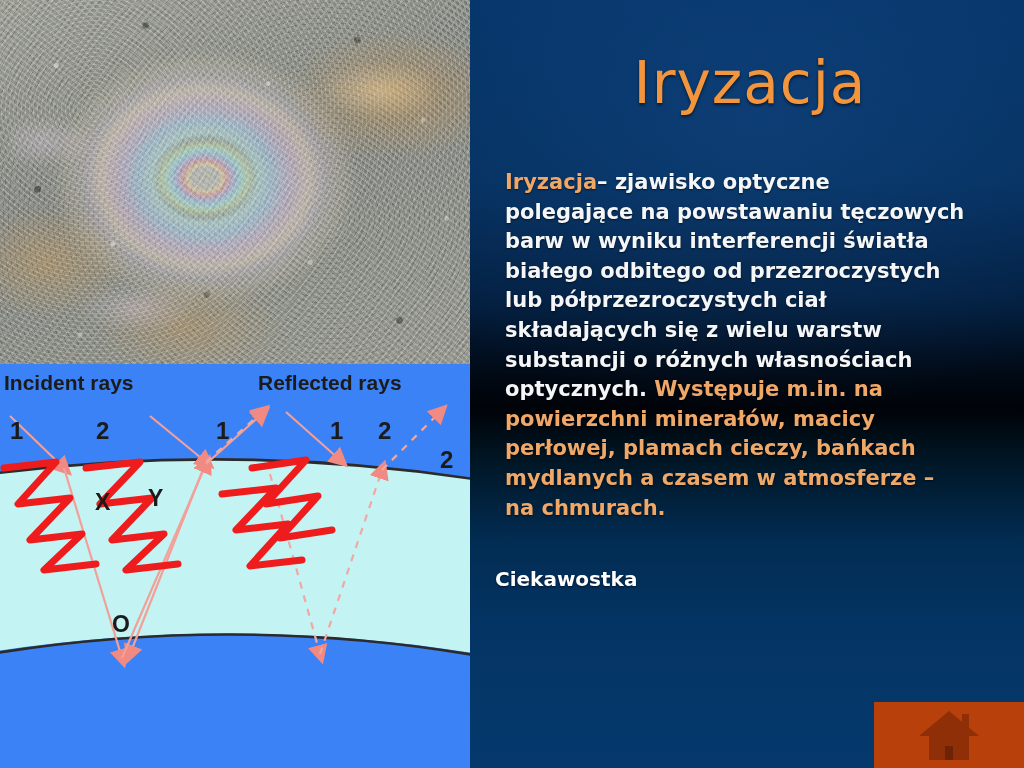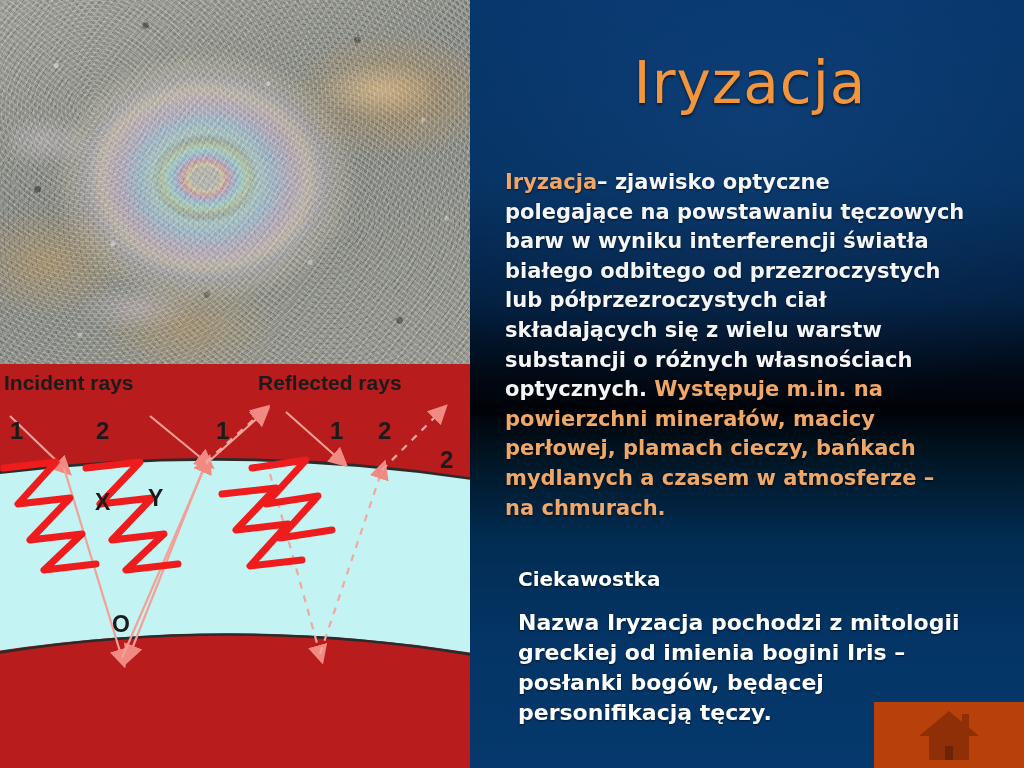--- a/index.html
+++ b/index.html
@@ -81,37 +81,37 @@
      background:
        radial-gradient(ellipse 90px 40px at 88% 22%, rgba(222,170,104,.75), rgba(0,0,0,0) 70%),
        radial-gradient(ellipse 70px 36px at 8% 38%, rgba(190,150,200,.6), rgba(0,0,0,0) 72%),
        radial-gradient(ellipse 80px 34px at 30% 90%, rgba(188,154,210,.55), rgba(0,0,0,0) 72%);}
   .grain{position:absolute;inset:0;opacity:.30;mix-blend-mode:overlay;
      background-image:
        repeating-radial-gradient(circle at 20% 30%, rgba(255,255,255,.5) 0 1px, rgba(0,0,0,0) 1px 4px),
        repeating-radial-gradient(circle at 70% 60%, rgba(0,0,0,.5) 0 1px, rgba(0,0,0,0) 1px 5px);}
 
   
-  .diagram{position:absolute;left:0;top:364px;width:470px;height:404px;background:#b91c1c;overflow:hidden;}
+  .diagram{position:absolute;left:0;top:364px;width:470px;height:404px;background:#3b82f6;overflow:hidden;}
   .diagram svg{display:block;}
   .dg-label{font-family:"Liberation Sans",sans-serif;font-weight:700;fill:#1b1b1b;}
 
   
   .title{position:absolute;left:500px;top:52px;width:500px;
      font-family:"DejaVu Sans","Liberation Sans",sans-serif;
      font-size:58px;line-height:62px;font-weight:400;color:#f2953c;
      text-align:center;letter-spacing:1px;
      text-shadow:0 2px 3px rgba(0,0,0,.55);}
 
   .body-block{position:absolute;left:505px;top:168px;width:460px;}
   .para{font-size:21px;line-height:29.6px;font-weight:600;color:#f4f6f8;
         text-shadow:0 1px 2px rgba(0,0,0,.6);margin:0;}
   .para .hl{color:#f0a765;}
 
-  .fact-block{position:absolute;left:518px;top:566px;width:470px;}
+  .fact-block{position:absolute;left:495px;top:566px;width:470px;}
   .fact-head{font-size:20px;line-height:26px;font-weight:700;color:#ffffff;
         text-shadow:0 1px 2px rgba(0,0,0,.6);margin:0 0 16px 0;}
   .fact-body{font-size:22px;line-height:30px;font-weight:700;color:#ffffff;
         text-shadow:0 1px 2px rgba(0,0,0,.6);margin:0;}
 
   
   .home-btn{position:absolute;left:874px;top:702px;width:150px;height:66px;
         background:#b8400a;display:flex;align-items:center;justify-content:center;cursor:pointer;}
   .home-btn svg{display:block;}
 </style>
@@ -184,21 +184,20 @@
   </div>
 
   <div class="title">Iryzacja</div>
 
   <div class="body-block">
     <p class="para"><span class="hl">Iryzacja</span><span>– </span><span>zjawisko optyczne polegające na powstawaniu tęczowych barw w wyniku interferencji światła białego odbitego od przezroczystych lub półprzezroczystych ciał składających się z wielu warstw substancji o różnych własnościach optycznych.</span> <span class="accent" style="color:#f0a868">Występuje m.in. na powierzchni minerałów, macicy perłowej, plamach cieczy, bańkach mydlanych a czasem w atmosferze – na chmurach.</span></p>
   </div>
 
   <div class="fact-block">
     <p class="fact-head">Ciekawostka</p>
-    <p class="fact-body">Nazwa Iryzacja pochodzi z mitologii greckiej od imienia bogini Iris – posłanki bogów, będącej personifikacją tęczy.</p>
   </div>
 
   <div class="home-btn">
     <svg width="66" height="54" viewBox="0 0 66 54">
       <rect x="46" y="6" width="7" height="14" fill="#8e2f07"></rect>
       <path d="M33,3 L63,28 L3,28 Z" fill="#8e2f07"></path>
       <rect x="13" y="26" width="40" height="26" fill="#8e2f07"></rect>
       <rect x="29" y="38" width="8" height="14" fill="#6d2305"></rect>
     </svg>
   </div>

